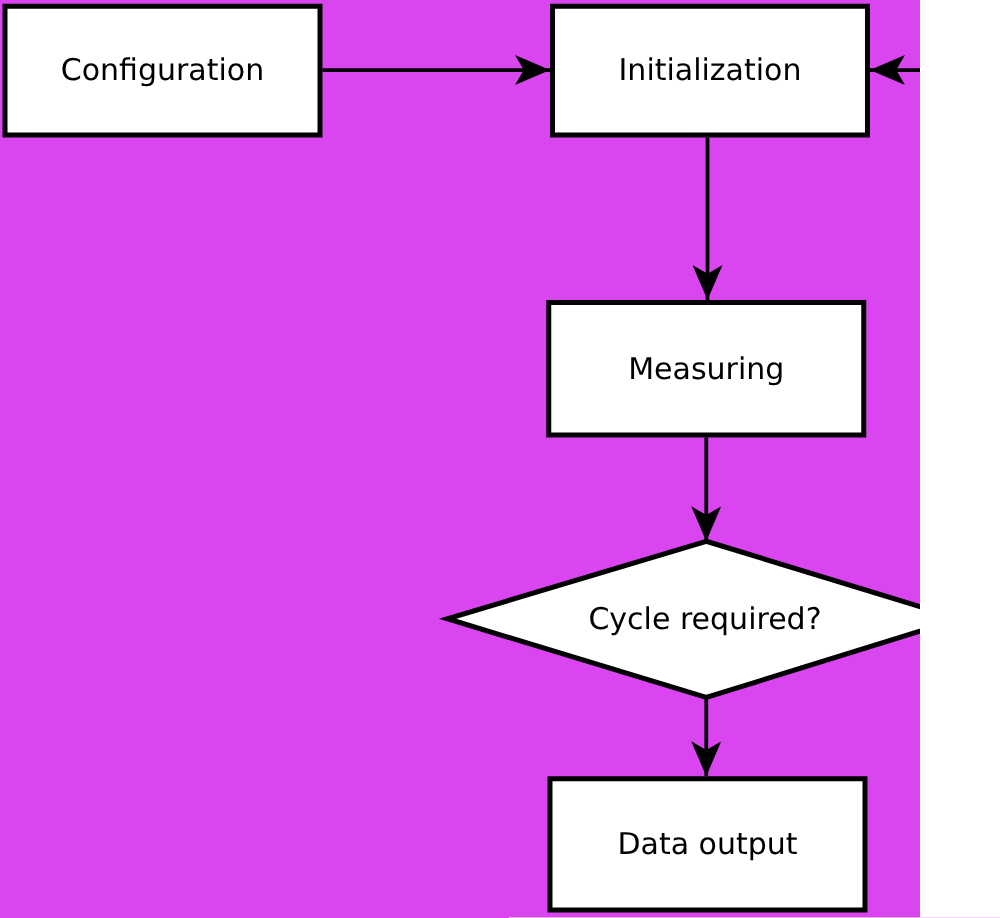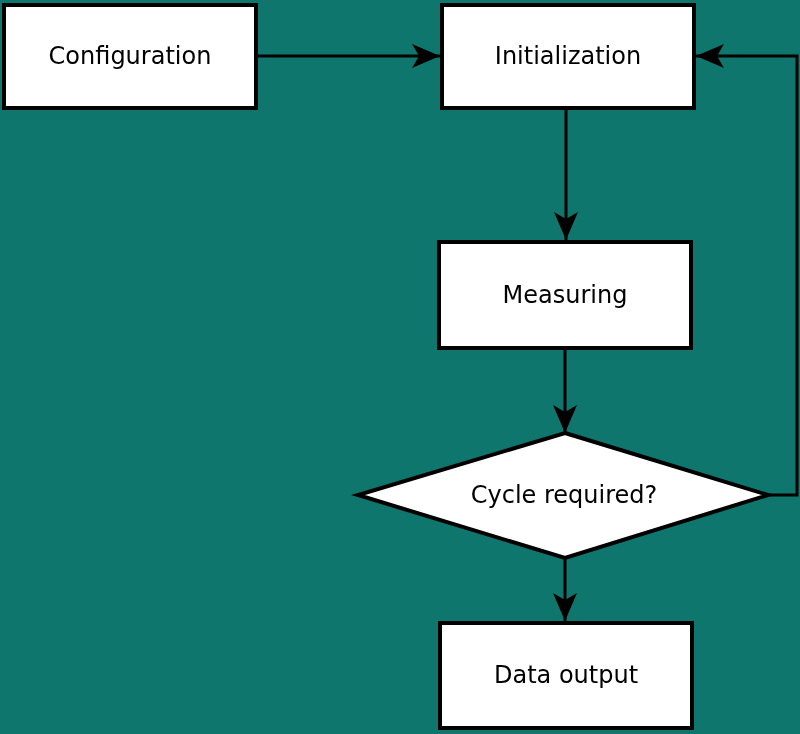--- a/index.html
+++ b/index.html
@@ -1,24 +1,24 @@
 <!DOCTYPE html>
 <html><head>
 <meta charset="utf-8">
 <style>
   html, body {
     margin: 0;
     padding: 0;
     background: #ffffff;
   }
   .canvas {
-    width: 800px;
+    width: 736px;
     height: 734px;
     position: relative;
-    background: #0f766e;
+    background: #d946ef;
     overflow: hidden;
   }
   svg {
     display: block;
   }
   .node-shape {
     fill: #ffffff;
     stroke: #000000;
     stroke-width: 4;
   }

